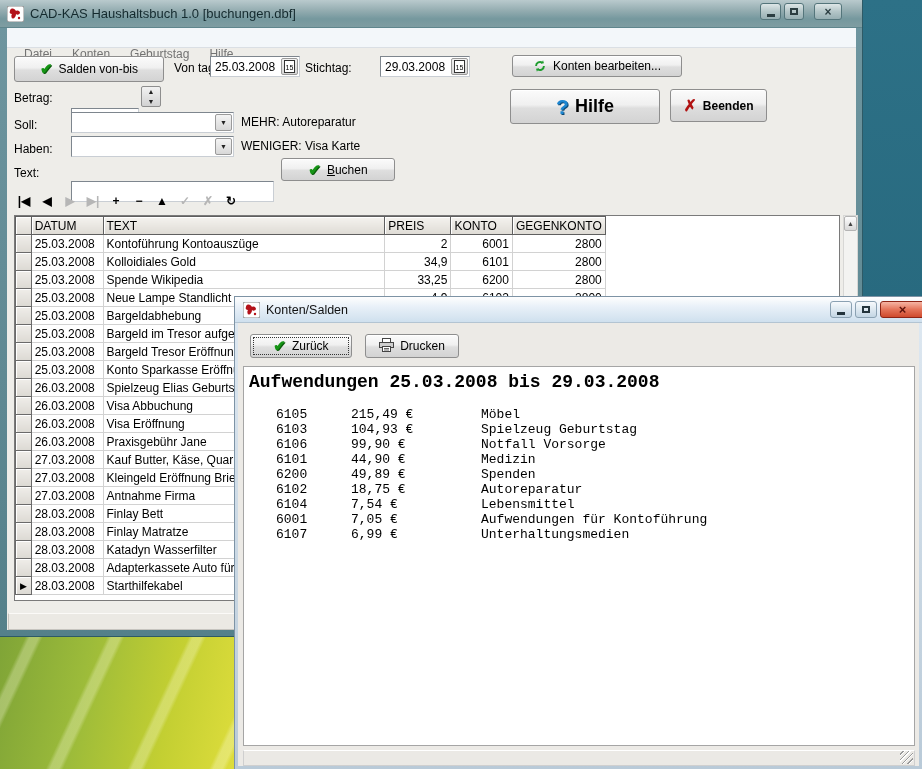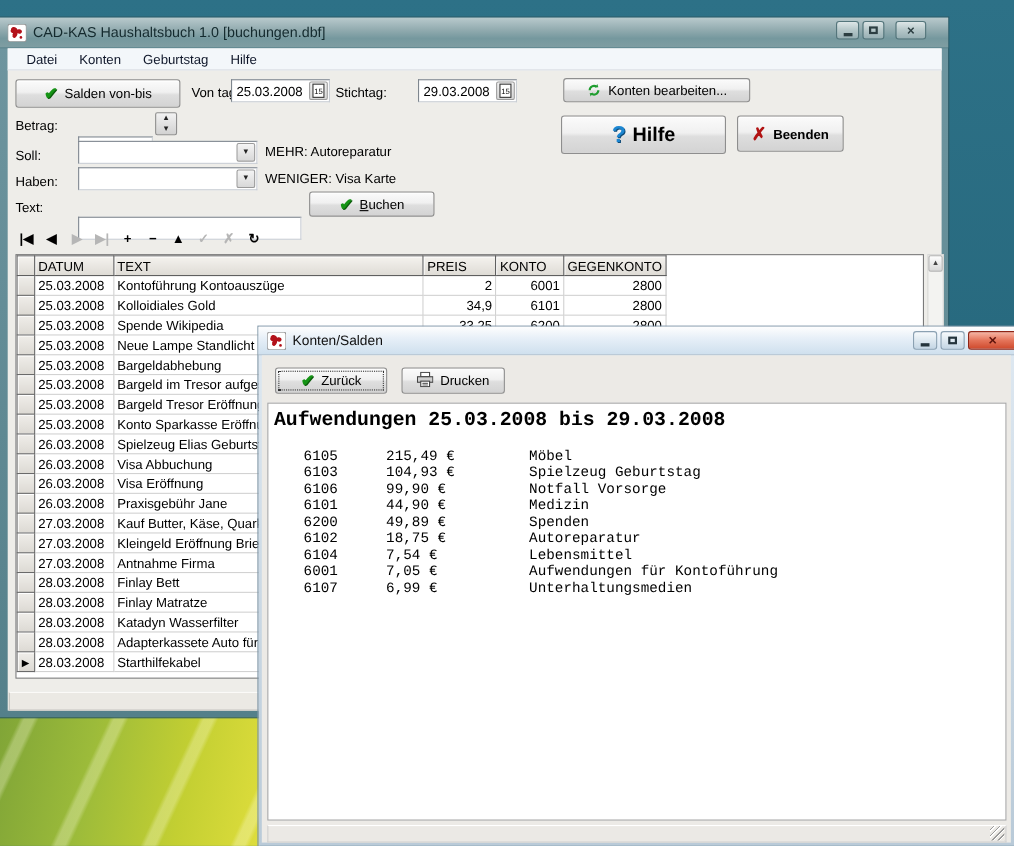--- a/index.html
+++ b/index.html
@@ -32,21 +32,21 @@
   input.edit { outline:none; font-family:"Liberation Sans",sans-serif;margin-top:22px; }
   .combo { position:absolute; background:#fff; border:1px solid; border-color:#7e868e #c9ced4 #c9ced4 #7e868e; }
   .combo .drop {
     position:absolute; right:1px; top:1px; bottom:1px; width:17px;
     background:linear-gradient(180deg,#f4f4f4,#d8d8d8); border:1px solid #9a9a9a; border-radius:2px;
     display:flex; align-items:center; justify-content:center; font-size:7px; color:#222;
   }
   .lbl { position:absolute; font-size:12px; color:#000; white-space:nowrap; }
   
   .main-window {
-    position:absolute; left:0; top:16px; width:862px; height:636px; z-index:2;
+    position:absolute; left:0; top:0; width:862px; height:636px; z-index:2;
     background:linear-gradient(180deg,#6f96a0 0%,#54808a 100%);
     outline:1px solid #2e5a66;
   }
   .mw-titlebar {
     position:absolute; left:0; top:0; width:100%; height:28px;
     background:linear-gradient(180deg,#b9cacd 0%,#93acb0 40%,#75989e 70%,#7f9da2 100%);
     border-bottom:1px solid #5f868d;
   }
   .app-icon { position:absolute; width:17px; height:16px; }
   .mw-titlebar .app-icon { left:7px; top:6px; }
@@ -55,21 +55,21 @@
     position:absolute; top:3px; height:17px; border-radius:3px;
     background:linear-gradient(180deg,#dde6e7 0%,#b4c6c8 50%,#97afb3 100%);
     border:1px solid #54757b; display:flex; align-items:center; justify-content:center;
     color:#2c3e42; font-size:12px; font-weight:bold;
   }
   .g-min { width:8px; height:3px; background:#2c3e42; margin-top:7px; }
   .g-max { width:8px; height:7px; border:2px solid #2c3e42; }
   
   .mw-body { position:absolute; left:7px; top:28px; width:849px; height:602px; background:#eeede9; }
   .menubar { position:absolute; left:0; top:0; width:100%; height:20px; background:#f3f7fa; border-bottom:1px solid #dadfe4; display:flex; padding-left:7px; }
-  .menu-item { font-size:12px; color:#0f172a; padding:3px 10px 0 10px; }
+  .menu-item { font-size:12px; color:#737373; padding:19px 10px 0 10px; }
   .client { position:absolute; left:0; top:20px; right:0; bottom:0; }
   .date-field { position:absolute; height:21px; width:90px; background:#fff; border:1px solid; border-color:#7e868e #c9ced4 #c9ced4 #7e868e; }
   .date-field .val { position:absolute; left:4px; top:3px; font-size:12px; }
   .date-btn { position:absolute; right:1px; top:1px; bottom:1px; width:17px;
     background:linear-gradient(180deg,#f2f2f2,#d6d6d6); border:1px solid #9a9a9a; border-radius:2px;
     display:flex; align-items:center; justify-content:center; }
   .cal-icon { width:11px; height:13px; background:#fff; border:1px solid #333; font-size:7px; line-height:13px; text-align:center; color:#000; }
   .spin { position:absolute; width:20px; height:21px; background:linear-gradient(180deg,#f2f2f2,#d2d2d2); border:1px solid #8e8e8e; border-radius:2px; }
   .spin span { position:absolute; font-size:7px; color:#222; left:0; width:100%; text-align:center; }
   .spin .up { top:1px; } .spin .dn { bottom:1px; }

